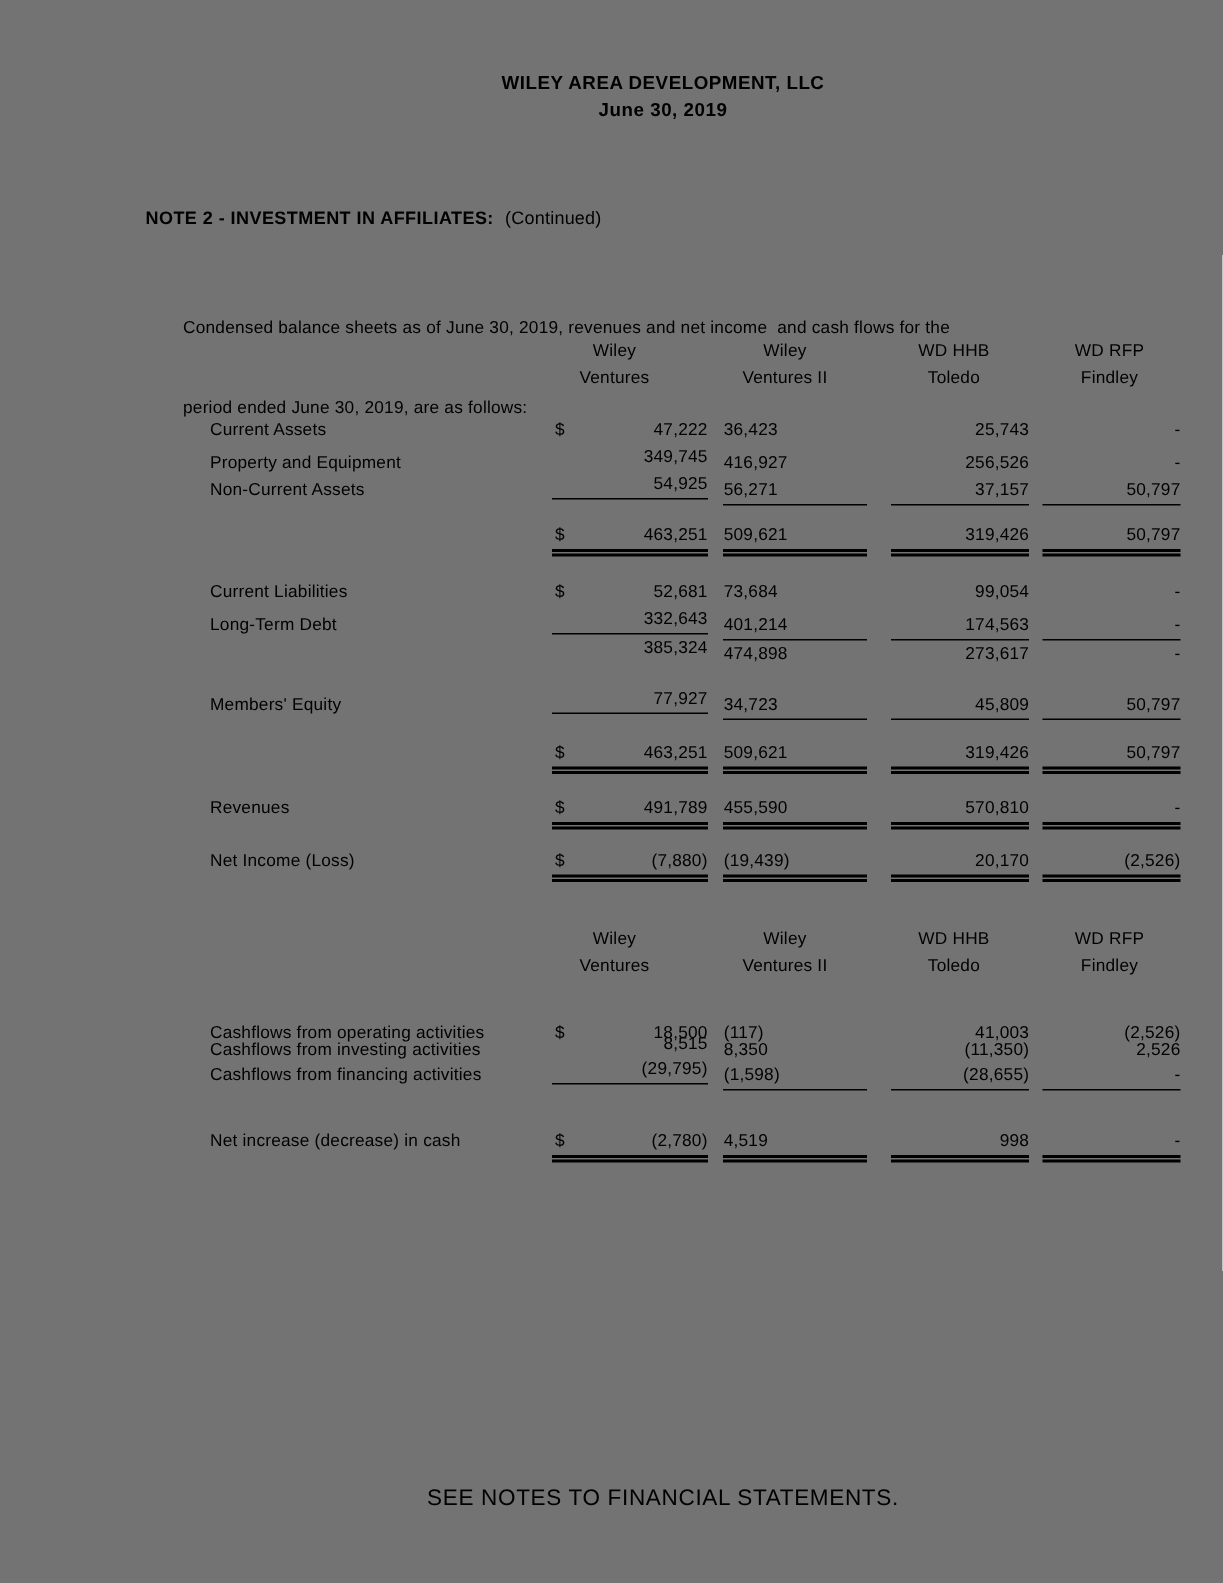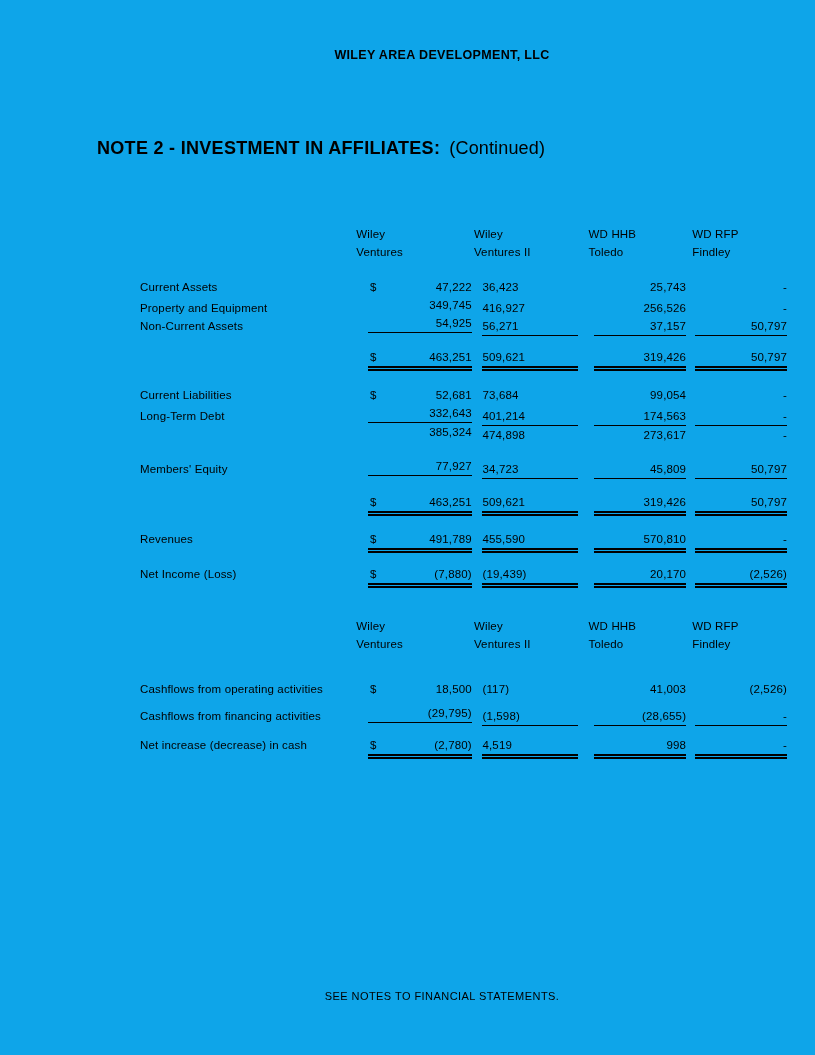--- a/index.html
+++ b/index.html
@@ -1,69 +1,74 @@
 <!DOCTYPE html>
 <html><head>
 <meta charset="utf-8">
 <style>
   html,body { margin:0; padding:0; background:#fff; }
   .page {
-    position:relative; width:815px; height:1055px; background:#0ea5e9;
+    position:relative; width:815px; height:1055px; background:#737373;
     font-family:"Liberation Sans", sans-serif; color:#000;
     font-size:11.5px; letter-spacing:0.15px; overflow:hidden;
   }
   .doc-header {
     position:absolute; top:47px; left:97px; width:690px;
     text-align:center; font-weight:bold; font-size:12.5px;
     line-height:17.5px; letter-spacing:0.35px;
   }
-  .note-heading { position:absolute; top:138px; left:97px; font-size:18px; }
+  .note-heading { position:absolute; top:138px; left:97px; font-size:12px; }
   .nh-bold { font-weight:bold; letter-spacing:0.3px; }
   .nh-suffix { margin-left:4px; }
   .intro {
     position:absolute; top:176px; left:122px; width:600px;
     line-height:17.5px; white-space:pre-wrap; font-size:11.5px;
   }
   .tbl { position:absolute; left:122px; width:665px; }
   .t1 { top:228px; height:392px; }
   .t2 { top:620px; height:165px; }
   .hrow, .trow {
     position:absolute; left:0; width:665px; display:flex;
     align-items:baseline; line-height:13px;
   }
   .hsp { width:235px; }
-  .hc { }
+  .hc { text-align:center; }
   .hc1 { width:107px; } .hc2 { width:99px; } .hc3 { width:95px; } .hc4 { width:95px; }
   .tl { width:235px;margin-left:18px; }
   .tc1 { width:107px; display:flex; justify-content:space-between; box-sizing:border-box; padding-left:2px; }
   .tc2 { width:99px; text-align:left; box-sizing:border-box; }
   .tc3 { width:95px; text-align:right; box-sizing:border-box; }
   .tc4 { width:95px; text-align:right; box-sizing:border-box; }
   .gA { width:11px; } .gB { width:16px; } .gC { width:9px; }
   .u1 .uc { border-bottom:1.5px solid #000; padding-bottom:2px; }
   .u2 .uc { border-bottom:5px double #000; padding-bottom:2px; }
   .doc-footer {
     position:absolute; top:990px; left:97px; width:690px;
-    text-align:center; font-size:11px; letter-spacing:0.45px;
+    text-align:center; font-size:15px; letter-spacing:0.45px;
   }
 </style>
 </head>
 <body>
 
 <div class="page">
 
   <div class="doc-header">
     <div>WILEY AREA DEVELOPMENT, LLC</div>
+    <div>June 30, 2019</div>
   </div>
 
   <div class="note-heading">
     <span class="nh-bold">NOTE 2 - INVESTMENT IN AFFILIATES:</span>
     <span class="nh-suffix">(Continued)</span>
   </div>
 
+  <div class="intro">
+    <div>Condensed balance sheets as of June 30, 2019, revenues and net income  and cash flows for the</div>
+    <div>period ended June 30, 2019, are as follows:</div>
+  </div>
 
   <div class="tbl t1">
 
     <div class="hrow" style="top:0">
       <div class="hsp"></div>
       <div class="hc hc1">Wiley</div>
       <div class="gA"></div>
       <div class="hc hc2">Wiley</div>
       <div class="gB"></div>
       <div class="hc hc3">WD HHB</div>
@@ -266,36 +271,49 @@
           <span>18,500</span>
         </div>
       <div class="gA"></div>
       <div class="tc2 uc">(117)</div>
       <div class="gB"></div>
       <div class="tc3 uc">41,003</div>
       <div class="gC"></div>
       <div class="tc4 uc">(2,526)</div>
     </div>
 
+    <div class="trow" style="top:70px">
+      <div class="tl">Cashflows from investing activities</div>
+      <div class="tc1 uc">
+          <span></span>
+          <span>8,515</span>
+        </div>
+      <div class="gA"></div>
+      <div class="tc2 uc">8,350</div>
+      <div class="gB"></div>
+      <div class="tc3 uc">(11,350)</div>
+      <div class="gC"></div>
+      <div class="tc4 uc">2,526</div>
+    </div>
 
     <div class="trow u1" style="top:87px">
       <div class="tl">Cashflows from financing activities</div>
       <div class="tc1 uc">
           <span></span>
           <span>(29,795)</span>
         </div>
       <div class="gA"></div>
       <div class="tc2 uc">(1,598)</div>
       <div class="gB"></div>
       <div class="tc3 uc">(28,655)</div>
       <div class="gC"></div>
       <div class="tc4 uc">-</div>
     </div>
 
-    <div class="trow u2" style="top:119px">
+    <div class="trow u2" style="top:135px">
       <div class="tl">Net increase (decrease) in cash</div>
       <div class="tc1 uc">
           <span>$</span>
           <span>(2,780)</span>
         </div>
       <div class="gA"></div>
       <div class="tc2 uc">4,519</div>
       <div class="gB"></div>
       <div class="tc3 uc">998</div>
       <div class="gC"></div>

